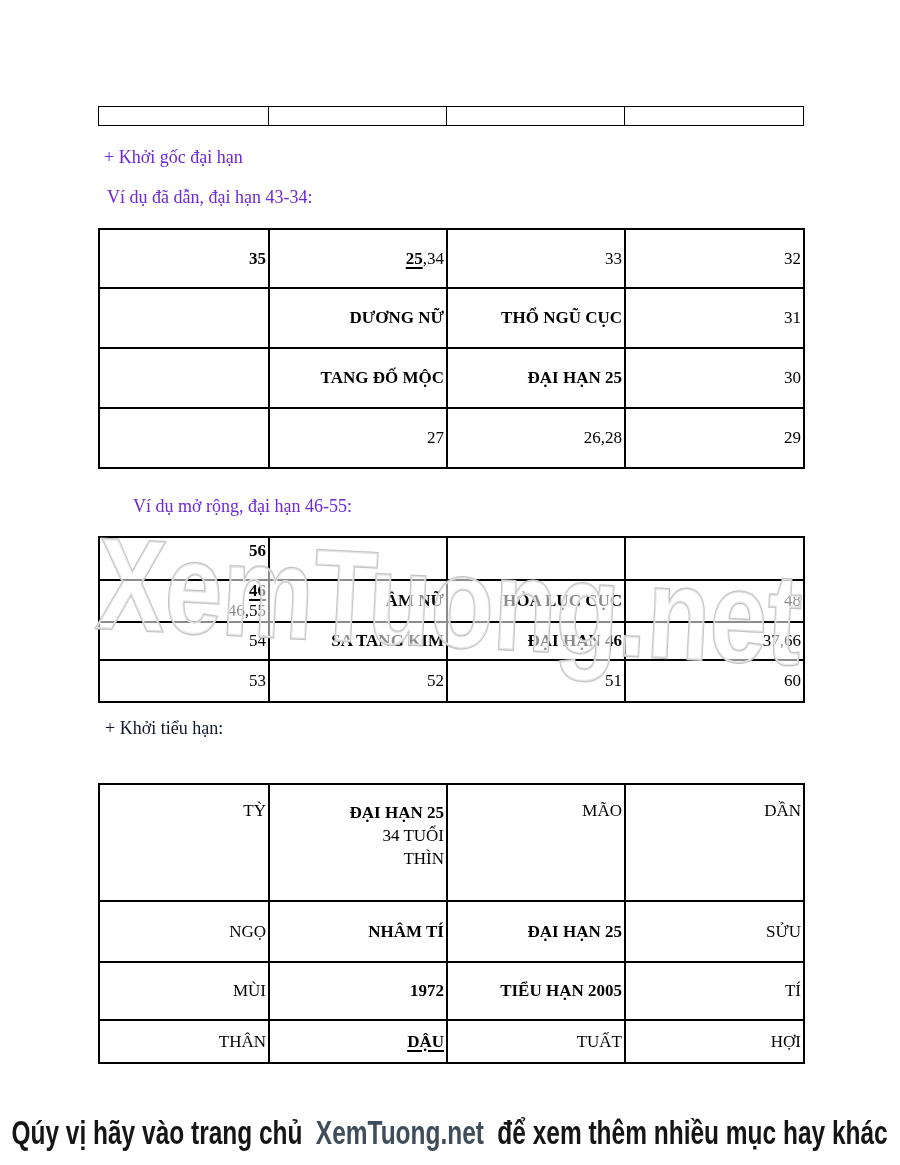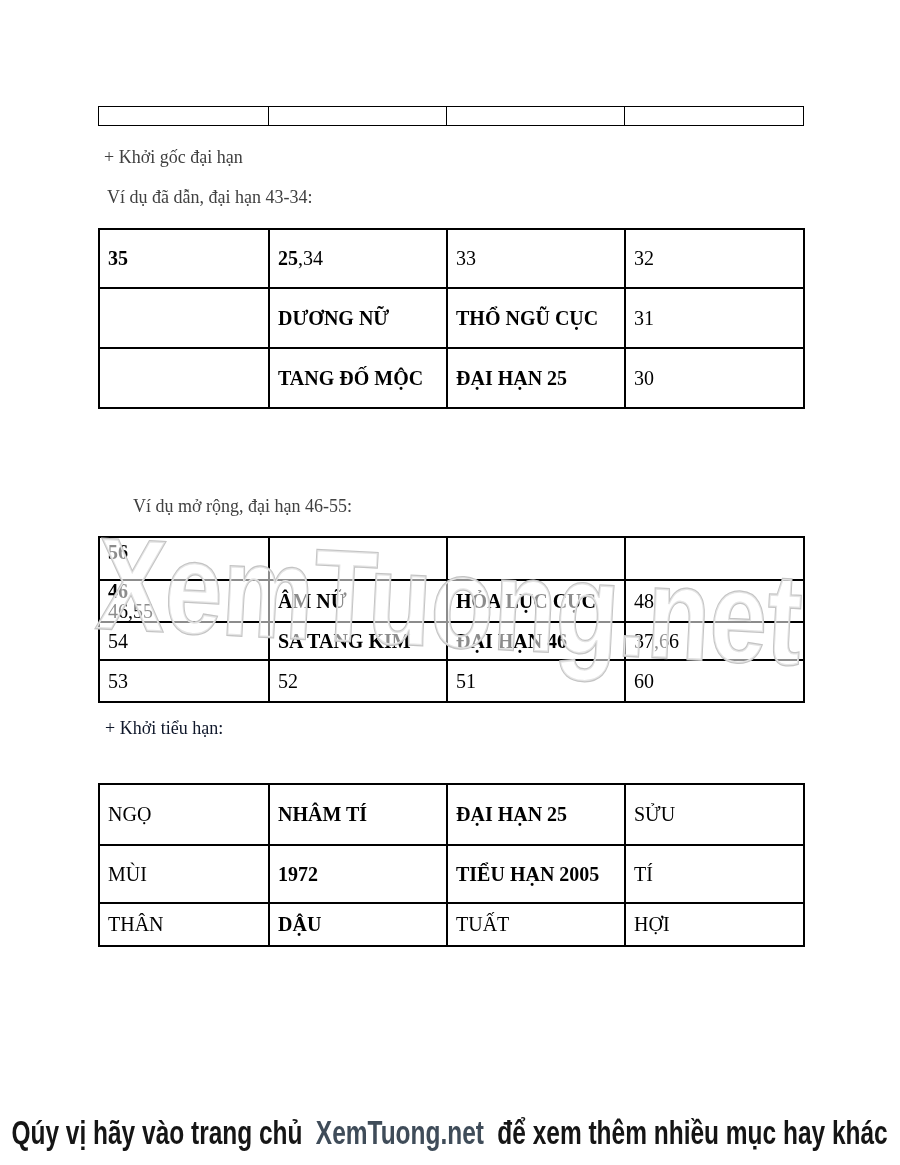--- a/index.html
+++ b/index.html
@@ -4,31 +4,31 @@
 <style>
   html,body { margin:0; padding:0; }
   body {
     width:900px; height:1165px; background:#ffffff; position:relative;
     font-family:"Liberation Serif","DejaVu Serif",serif; color:#000;
     overflow:hidden;
   }
   .abs { position:absolute; }
 
   
-  .doc-line { font-size:18px; line-height:22px; color:#404040; white-space:nowrap; }
+  .doc-line { font-size:18px; line-height:22px; color:#6d28d9; white-space:nowrap; }
   .doc-block { font-size:18px; line-height:23px; color:#0f172a; white-space:nowrap; }
 
   
   table { border-collapse:collapse; table-layout:fixed; }
   .strip-table { left:98px; top:106px; }
   .strip-table td { border:1px solid #000; height:18px; padding:0; }
 
   .main-table td {
-    border:2px solid #000; text-align:left; vertical-align:middle;
-    font-size:20px; padding:0 8px; overflow:hidden;
+    border:2px solid #000; text-align:right; vertical-align:middle;
+    font-size:17px; padding:0 2px; overflow:hidden;
   }
   .t1 { left:98px; top:228px; }
   .t1 tr.r1 td { height:57px; }
   .t1 tr.r2 td { height:58px;border-radius:7px; }
   .t1 tr.r3 td { height:58px; }
   .t1 tr.r4 td { height:58px; }
 
   .t2 { left:98px; top:536px; }
   .t2 tr.r1 td { height:38px; vertical-align:top; padding-top:3px; }
   .t2 tr.r2 td { height:40px; }
@@ -37,21 +37,21 @@
   .stack { line-height:20px; }
 
   .t3 { left:98px; top:783px; }
   .t3 tr.r1 td { height:99px; vertical-align:top; padding-top:16px; }
   .t3 tr.r1 .stack3 { line-height:23px; }
   .t3 tr.r2 td { height:59px; }
   .t3 tr.r3 td { height:56px; }
   .t3 tr.r4 td { height:41px; }
 
   .b { font-weight:bold; }
-  .u { text-decoration-thickness:2px; text-underline-offset:3px; }
+  .u { text-decoration:underline; text-decoration-thickness:2px; text-underline-offset:3px; }
 
   
   .watermark { left:80px; top:508px; width:740px; height:215px; pointer-events:none; }
   .watermark text {
     font-family:"Liberation Sans","DejaVu Sans",sans-serif;
     font-weight:bold;
     paint-order:stroke fill;
   }
 
   
@@ -105,20 +105,26 @@
     <td></td>
     <td class="b">DƯƠNG NỮ</td>
     <td class="b">THỔ NGŨ CỤC</td>
     <td>31</td>
   </tr>
   <tr class="r3">
     <td></td>
     <td class="b">TANG ĐỐ MỘC</td>
     <td class="b">ĐẠI HẠN 25</td>
     <td>30</td>
+  </tr>
+  <tr class="r4">
+    <td></td>
+    <td>27</td>
+    <td>26,28</td>
+    <td>29</td>
   </tr>
 </tbody>
   </table>
 
 <div class="abs doc-line" style="left:133px; top:495px;">Ví dụ mở rộng, đại hạn 46-55:</div>
 
 <table class="abs main-table t2">
   <colgroup>
       <col style="width:170px">
       <col style="width:178px">
@@ -165,20 +171,30 @@
 </div>
 
 <table class="abs main-table t3">
   <colgroup>
       <col style="width:170px">
       <col style="width:178px">
       <col style="width:178px">
       <col style="width:179px">
     </colgroup>
   <tbody>
+      <tr class="r1">
+    <td>TỲ</td>
+    <td>
+      <div class="stack3 b">ĐẠI HẠN 25</div>
+      <div class="stack3">34 TUỔI</div>
+      <div class="stack3">THÌN</div>
+    </td>
+    <td>MÃO</td>
+    <td>DẦN</td>
+  </tr>
   <tr class="r2">
     <td>NGỌ</td>
     <td class="b">NHÂM TÍ</td>
     <td class="b">ĐẠI HẠN 25</td>
     <td>SỬU</td>
   </tr>
   <tr class="r3">
     <td>MÙI</td>
     <td class="b">1972</td>
     <td class="b">TIỂU HẠN 2005</td>

